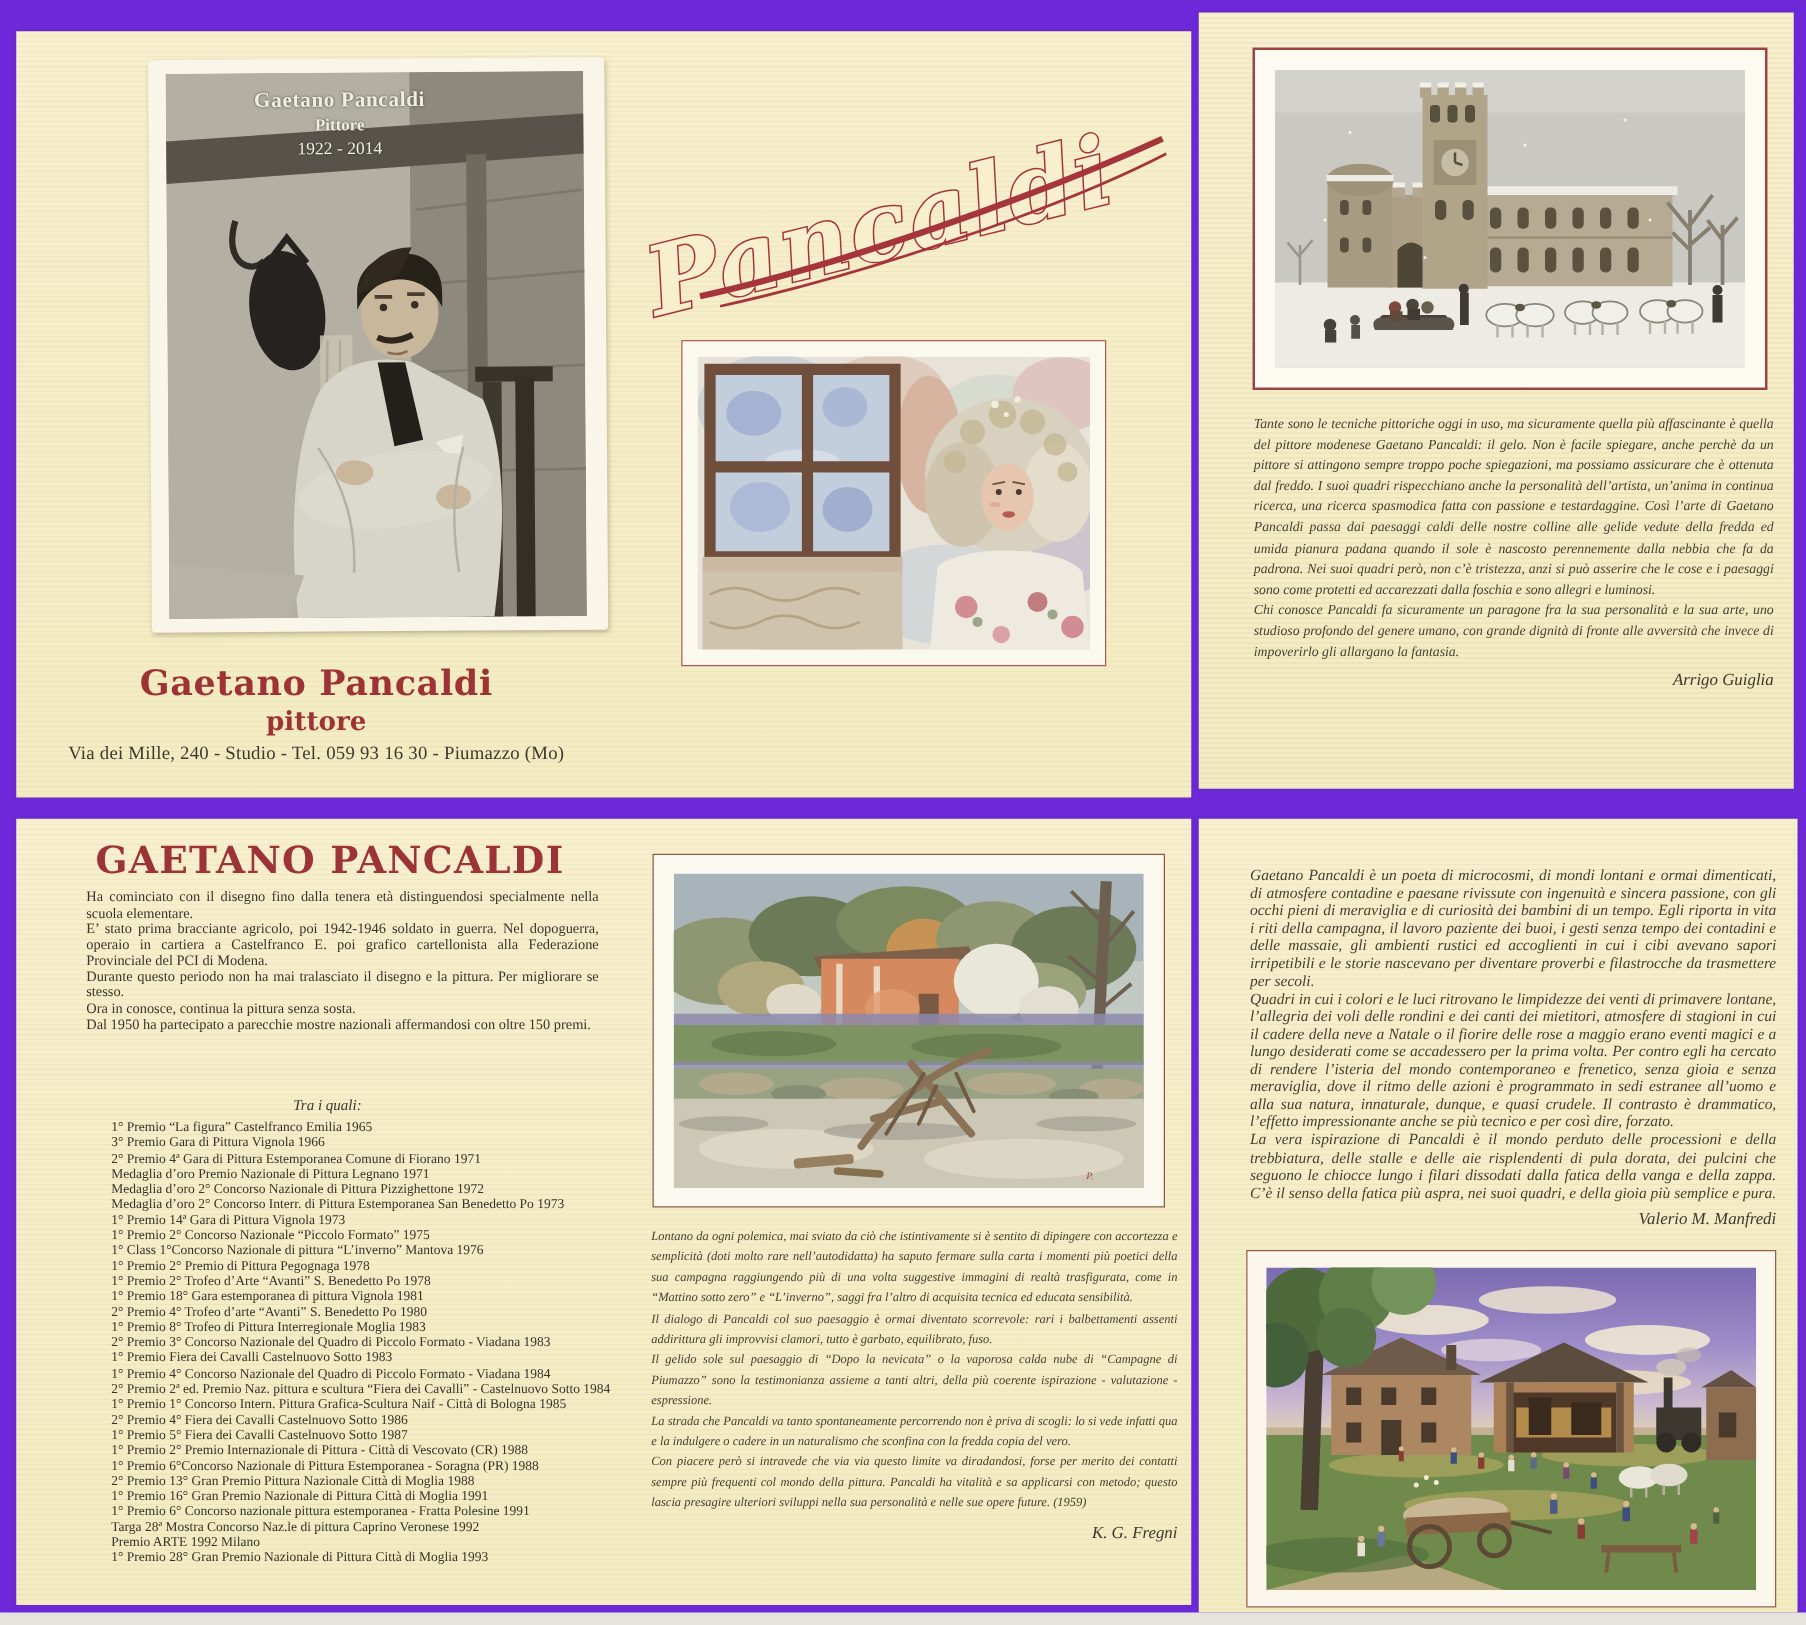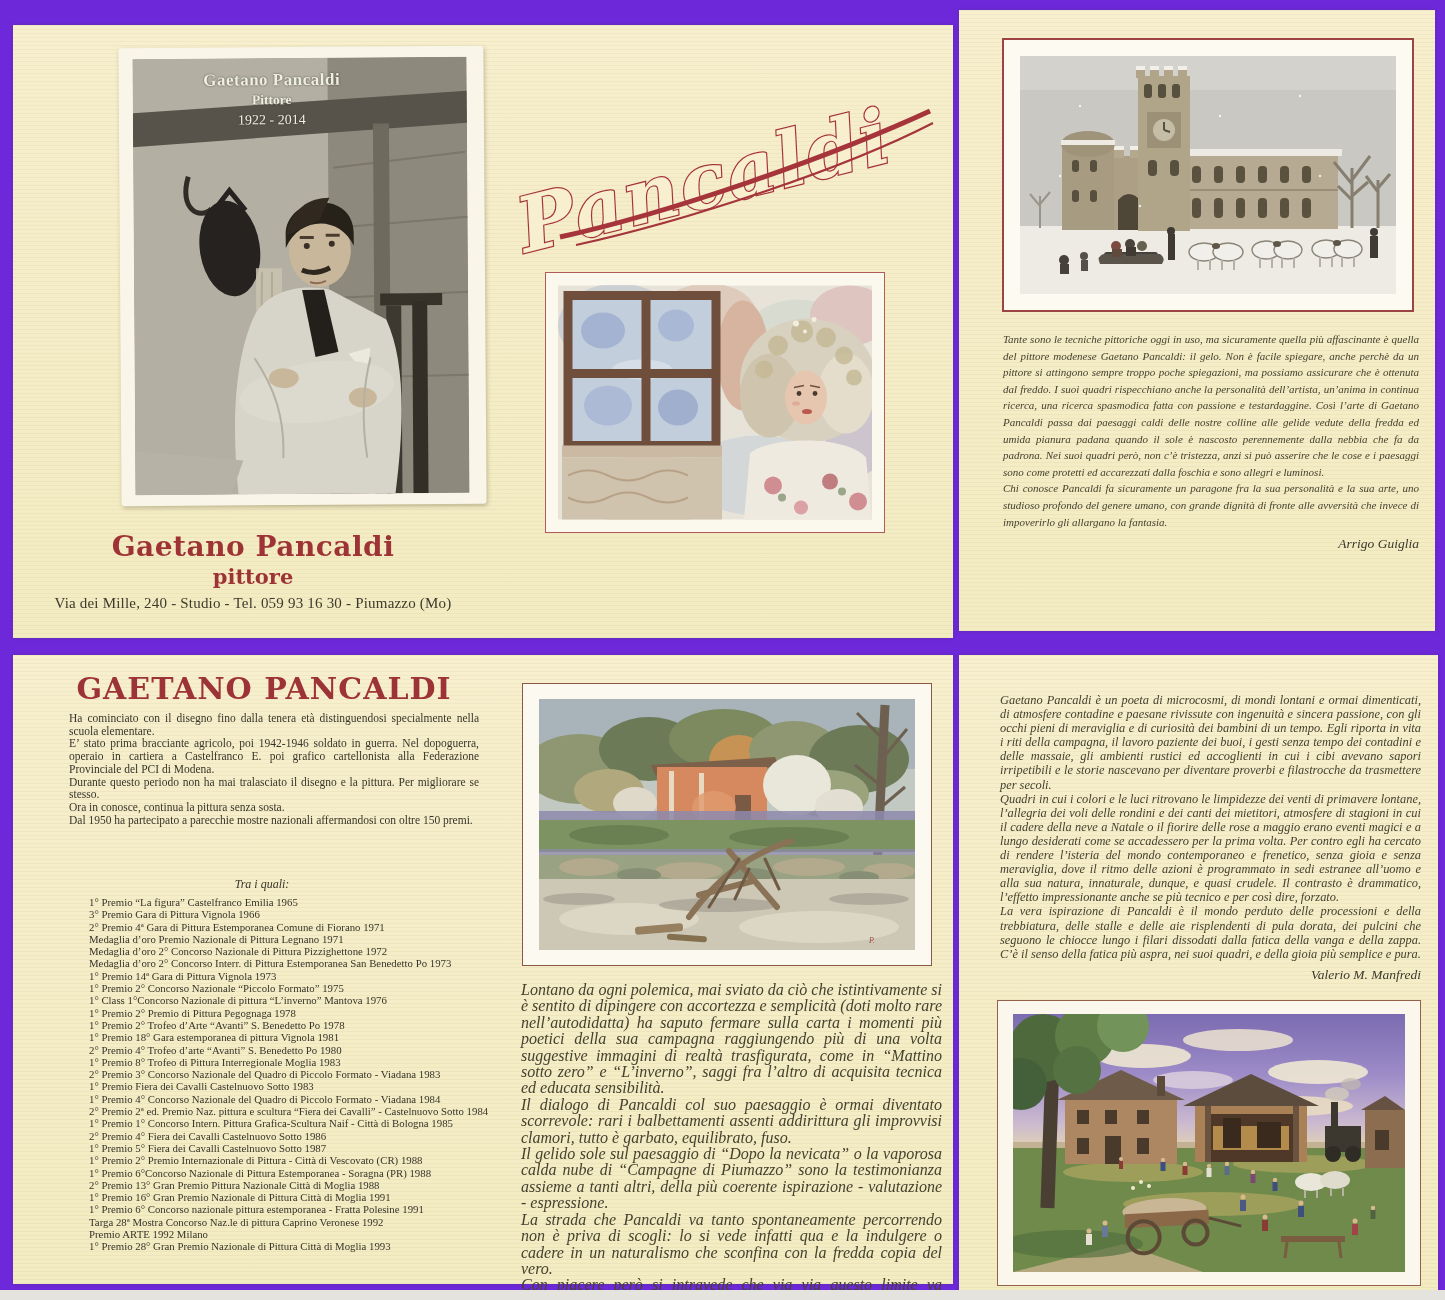--- a/index.html
+++ b/index.html
@@ -51,21 +51,21 @@
             color:#9c3336;letter-spacing:1px;}
   #bl-bio{left:32px;top:57px;width:434px;color:#38352a;}
   #bl-bio p{font-size:11.5px;line-height:12.7px;text-align:justify;font-style:normal;margin-left:24px;}
   .bl-intro{position:absolute;left:32px;top:222px;width:434px;text-align:center;
             font-style:italic;font-size:12px;color:#38352a;}
   #bl-awards{position:absolute;left:36px;top:241px;width:450px;color:#37342a;margin-left:40px;}
   #bl-awards div{font-size:10.8px;line-height:12.3px;white-space:nowrap;}
   #painting-c{left:509px;top:28px;width:410px;height:283px;background:#fcfaf0;
               border:1px solid #8a5844;padding:14px 16px;}
   #bm-text{left:508px;top:327px;width:421px;}
-  #bm-text p{font-size:16px;line-height:16.4px;}
+  #bm-text p{font-size:10px;line-height:16.4px;}
   
   #br-text{left:41px;top:26px;width:421px;margin-top:12px;}
   #br-text p{font-size:12.4px;line-height:14.1px;}
   #painting-d{left:38px;top:345px;width:424px;height:286px;background:#fbf7ec;
               border:1px solid #94604a;padding:13px 15px;}
   .painting-frame svg{display:block;width:100%;height:100%;}
 </style>
 </head>
 <body>
 

